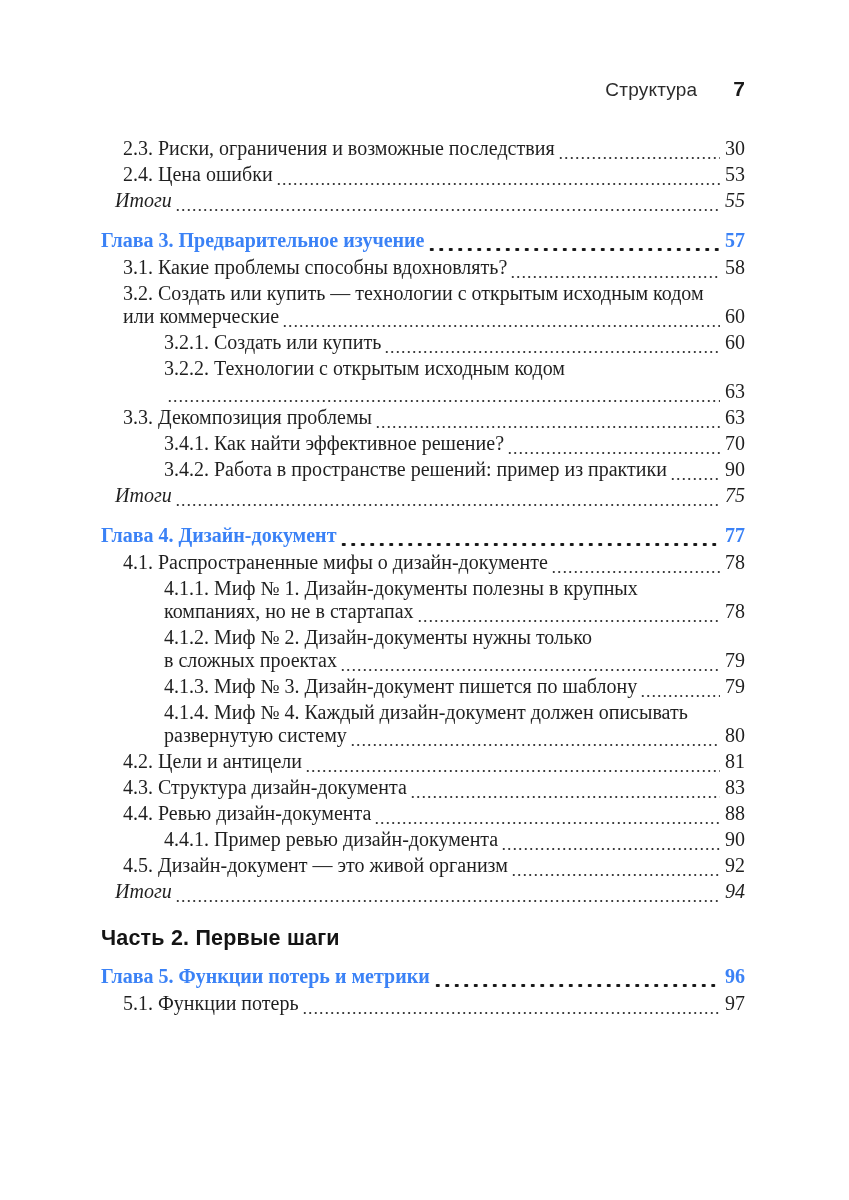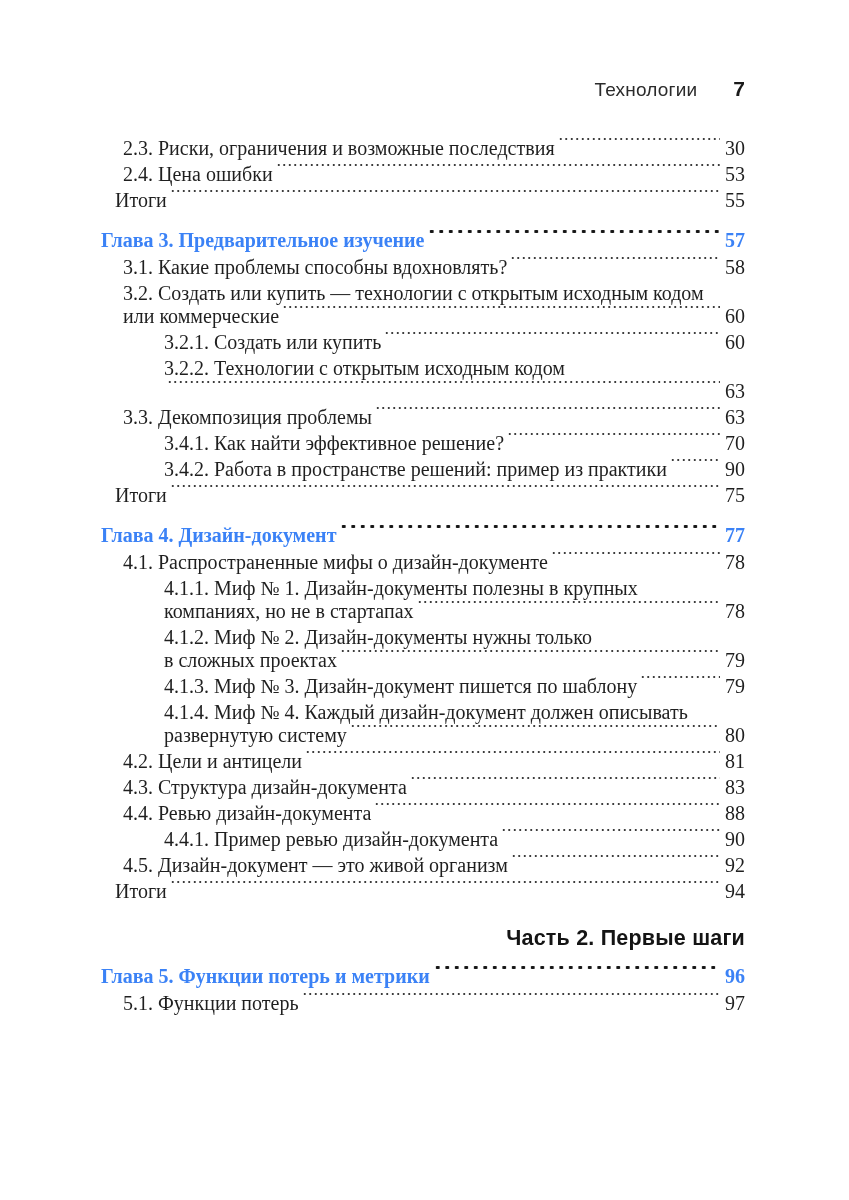--- a/index.html
+++ b/index.html
@@ -38,68 +38,68 @@
     margin: 36px 104px 0 101px;
   }
   .entry {
     font-size: 20px;
     line-height: 23px;
     margin-bottom: 3px;
     color: #1f1f1f;
   }
   .entry .line {
     display: flex;
-    align-items: flex-start;
+    align-items: flex-end;
   }
   .entry .txt { white-space: nowrap; }
   .entry .pg { margin-left: 3px; }
   
   .dots {
     flex: 1;
     min-width: 6px;
     height: 4px;               
     margin: 0 2px 0 3px;
     background-image: radial-gradient(circle, #3c3c3c 1.05px, rgba(0,0,0,0) 1.3px);
     background-size: 5.5px 4px;
     background-repeat: repeat-x;
     background-position: left center;
   }
   
   .lvl0 { padding-left: 0; }
-  .summary { padding-left: 14px; }
+  .summary { padding-left: 14px; font-style: italic; }
   .lvl1 { padding-left: 22px; }
   .lvl2 { padding-left: 63px; }
   
   .chapter { font-weight: 700; margin-top: 17px; margin-bottom: 4px; color: #3b82f6; }
   .chapter .dots {
     height: 5px;
     background-image: radial-gradient(circle, #161616 1.7px, rgba(0,0,0,0) 1.95px);
     background-size: 9.5px 5px;
   }
   
   .part-heading {
     font-family: "Liberation Sans", "DejaVu Sans", sans-serif;
     font-weight: 700;
     font-size: 21.5px;
     line-height: 26px;
-    text-align: right;
+    text-align: left;
     color: #141414;
     margin-top: 22px;
     margin-bottom: 14px;
     letter-spacing: 0.2px;
   }
   .part-heading + .chapter { margin-top: 0; }
 </style>
 </head>
 <body style="background: rgb(255, 255, 255);">
 
 <div class="page" style="background: rgb(255, 255, 255);">
 
   <div class="running-head">
-    <span class="head-label">Технологии</span>
+    <span class="head-label">Структура</span>
     <span class="head-page">7</span>
   </div>
 
   <div class="toc">
       <div class="entry lvl1">
         <div class="line">
       <span class="txt">2.3. Риски, ограничения и возможные последствия</span>
 
     <span class="dots"></span>
     <span class="pg">30</span>

